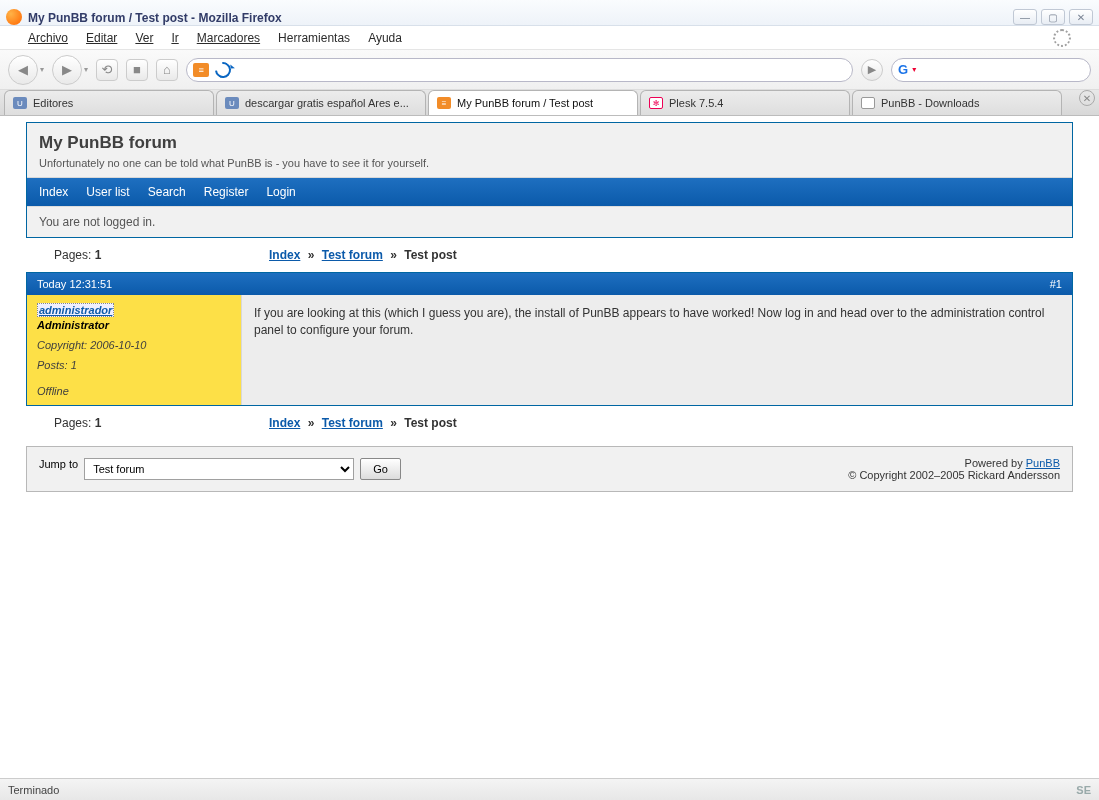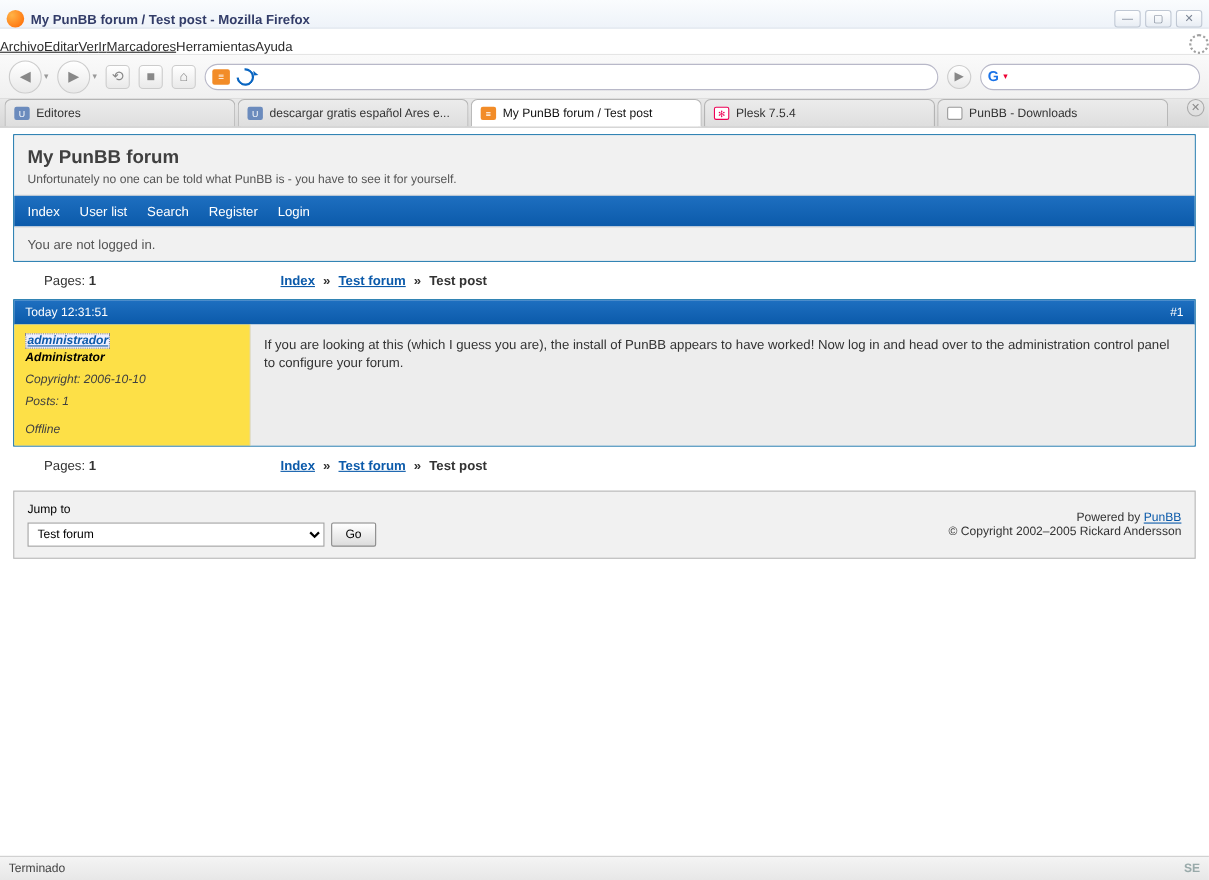--- a/index.html
+++ b/index.html
@@ -6,21 +6,21 @@
 body { font-family: Verdana, Arial, sans-serif; font-size: 11px; background: #fff; width: 1099px; height: 800px; overflow: hidden; position: relative; }
 
 
 .titlebar { background: linear-gradient(#fafcfe, #eef3f9); height: 26px; display: flex; align-items: flex-end; padding: 0 6px; border-bottom: 1px solid #d8e0ea; }
 .titlebar-icon { width: 16px; height: 16px; border-radius: 50%; background: radial-gradient(circle at 30% 30%, #ffb347, #ff6600); margin-right: 6px; }
 .titlebar-text { color: #323c68; font-weight: bold; font-size: 12px; }
 .window-controls { margin-left: auto; display: flex; gap: 4px; }
 .wctl { width: 24px; height: 16px; border: 1px solid #c0c8d4; border-radius: 3px; background: linear-gradient(#fff,#e8edf4); display:flex; align-items:center; justify-content:center; color:#7a8494; font-size:10px; }
 
 
-.menubar { height: 24px; display: flex; align-items: flex-end; padding: 0 0; font-size: 12px; color: #2b2b2b; border-bottom: 1px solid #e5e5e5; }
+.menubar { height: 24px; display: flex; align-items: center; padding: 0 28px; gap: 18px; font-size: 12px; color: #2b2b2b; border-bottom: 1px solid #e5e5e5; }
 .menuitem { }
 .menuitem .ul { text-decoration: underline; }
 .throbber { margin-left:auto; width: 18px; height: 18px; border-radius: 50%; border: 2px dotted #a0a0a0; }
 
 
 .toolbar { height: 40px; display: flex; align-items: center; padding: 0 8px; gap: 8px; background: linear-gradient(#fafafa,#f0f0f0); border-bottom: 1px solid #ddd; }
 .navbtn { width: 30px; height: 30px; border: 1px solid #ccc; border-radius: 50%; background: linear-gradient(#fff,#e9e9e9); display:flex; align-items:center; justify-content:center; color:#888; font-size:13px; }
 .navbtn.small { width:22px; height:22px; border-radius:4px; }
 .navbtn-dd { display:flex; align-items:center; }
 .navbtn-dd .dd { font-size:8px; color:#999; margin-left:2px; }
@@ -39,21 +39,21 @@
 .tab { flex:1; max-width:210px; display:flex; align-items:center; gap:6px; padding:0 8px; border:1px solid #b4b4b4; border-bottom:none; border-top-left-radius:6px; border-top-right-radius:6px; background:linear-gradient(#ececec,#dedede); font-size:11px; color:#333; margin-right:2px; overflow:hidden; white-space:nowrap; }
 .tab .tabicon { width:14px; height:12px; background:#6b8bbd; border-radius:2px; font-size:8px; color:#fff; display:flex; align-items:center; justify-content:center; }
 .tab .tabicon.orange { background:#f28c28; }
 .tab .tabicon.gear { background:#fff; border:1px solid #e05; color:#e05; }
 .tab .tabicon.dl { background:#fff; border:1px solid #999; }
 .tab.active { background:#fff; font-weight:normal; }
 .tab.active .tabtext { color:#111; }
 .tabclose { width:16px; height:16px; margin-left:auto; border-radius:50%; border:1px solid #aaa; color:#888; display:flex; align-items:center; justify-content:center; font-size:10px; }
 
 
-.page { padding: 6px 12px; }
+.page { padding: 6px 26px; }
 .forum-box { border:1px solid #0066a2; }
 .forum-header { background:#f1f1f1; padding:10px 12px 8px; border-bottom:1px solid #d8d8d8; }
 .forum-title { color:#404040; font-size:17px; font-weight:bold; font-family: Verdana, Arial, sans-serif; }
 .forum-desc { color:#555; font-size:11px; margin-top:4px; }
 .forum-nav { background:#0b5aaa; background:linear-gradient(#1e6fc0,#0b5aaa); padding:7px 12px; display:flex; gap:18px; }
 .forum-nav a { color:#fff; font-size:12px; }
 .forum-status { background:#f1f1f1; border-top:1px solid #ddd; padding:8px 12px; color:#555; font-size:12px; }
 
 .crumbs-row { display:flex; padding:10px 0; font-size:12px; }
 .pages { color:#333; width:215px;margin-left:28px; }
@@ -66,21 +66,21 @@
 .post-num { margin-left:auto; }
 .post-body { display:flex; }
 .post-left { width:215px; background:#fde047; padding:8px 10px; border-right:1px solid #d8d8d8;font-style:italic; }
 .poster-name { color:#0b5aaa; text-decoration:underline; font-weight:bold; border:1px dotted #888; padding:0 1px; background:#efefff; display:inline-block; }
 .poster-role { font-weight:bold; font-size:11px; margin-top:2px; }
 .poster-meta { color:#404040; font-size:11px; margin-top:8px; }
 .poster-status { color:#404040; font-size:11px; margin-top:14px; }
 .post-right { flex:1; background:#ededed; padding:10px 12px; color:#333; font-size:12px; line-height:1.45; }
 
 .jumpbox { border:1px solid #b8b8b8; background:#f1f1f1; padding:10px 12px; margin-top:6px; display:flex; align-items:center; gap:10px; }
-.jump-left { display:flex; flex-direction:column; gap:6px; }
+.jump-left { display:flex; flex-direction:row; gap:6px; }
 .jump-select { width:270px; height:22px; border:1px solid #a0a0a0; background:#fff; font-size:11px; padding:2px 4px; }
 .jump-go { height:22px; padding:1px 12px; border:1px solid #888; background:linear-gradient(#fff,#dcdcdc); border-radius:2px; font-size:11px; }
 .jump-row { display:flex; gap:6px; align-items:center; }
 .jump-right { margin-left:auto; text-align:right; color:#333; font-size:11px; }
 .jump-right a { color:#0b5aaa; text-decoration:underline; }
 
 
 .statusbar { position:absolute; bottom:0; left:0; right:0; height:22px; background:linear-gradient(#f4f4f4,#e7e7e7); border-top:1px solid #ccc; display:flex; align-items:center; padding:0 8px; font-size:11px; color:#444; }
 .seo-badge { margin-left:auto; color:#9aa; font-weight:bold; }
 </style>

